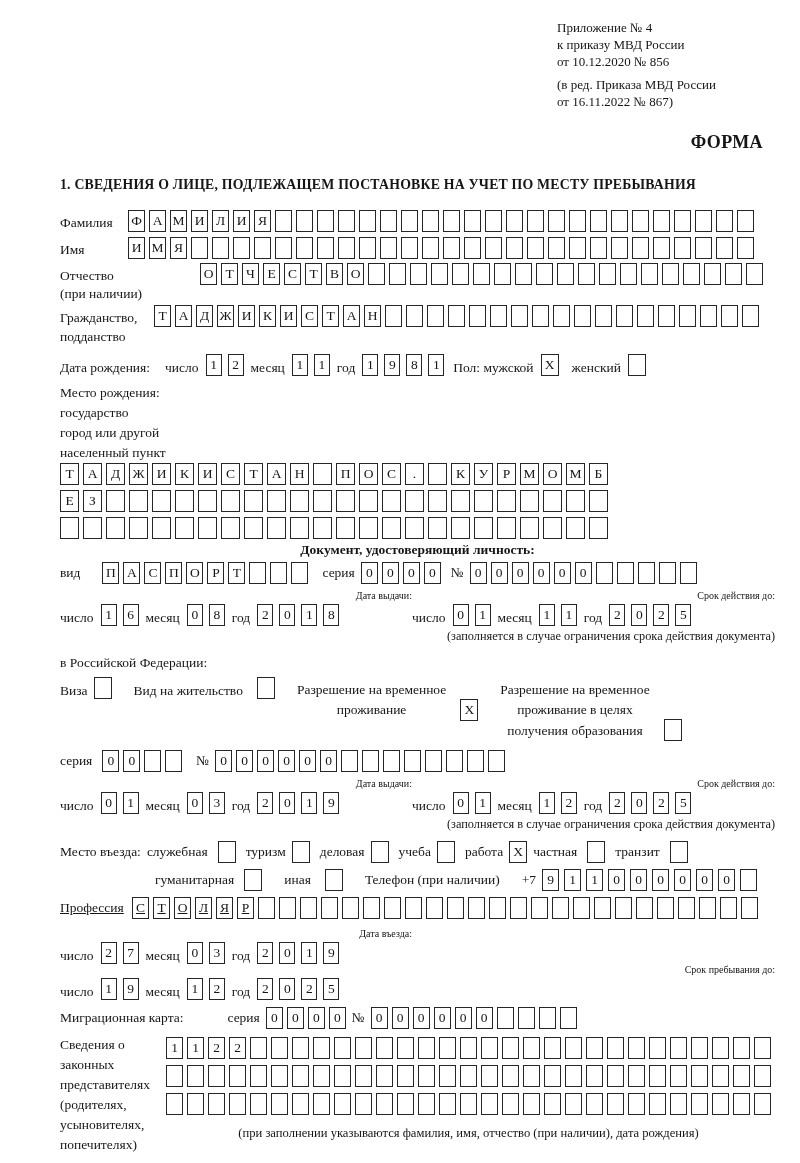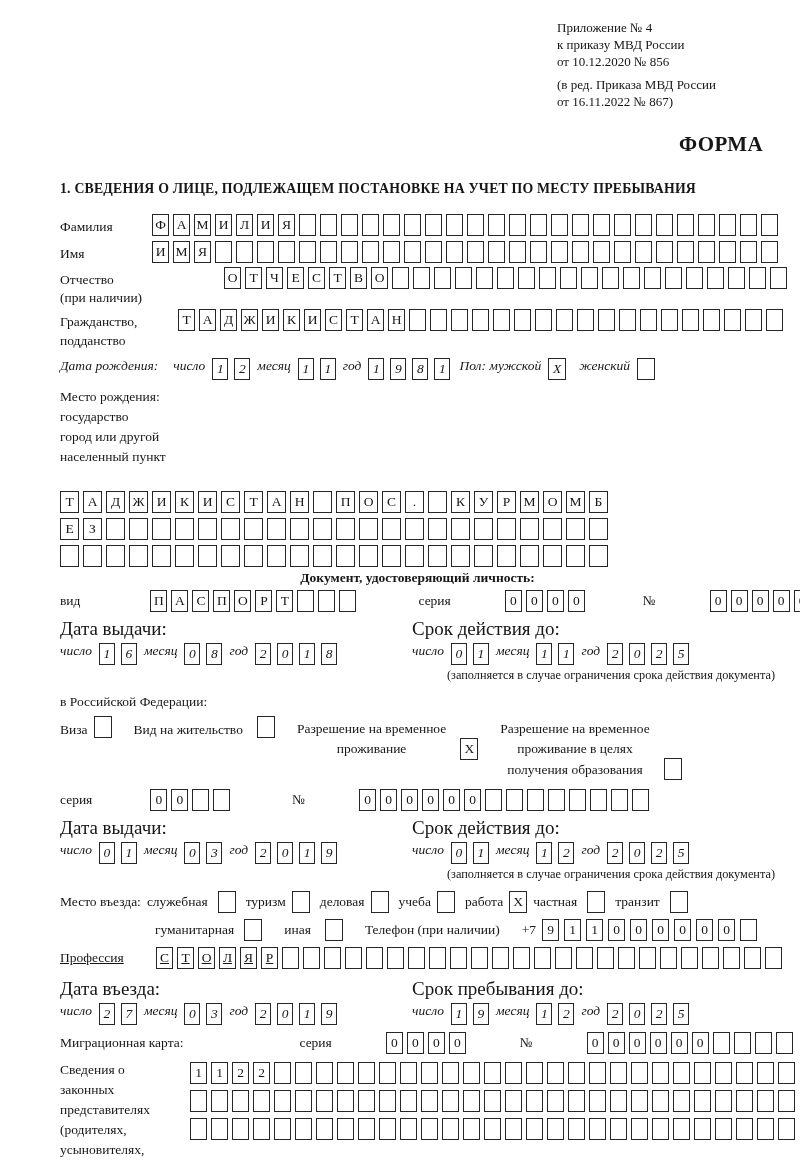--- a/index.html
+++ b/index.html
@@ -3,47 +3,47 @@
 <meta charset="utf-8">
 <style>
   html,body { margin:0; padding:0; background:#fff; }
   .page {
     width:800px; height:1163px; background:#ffffff; color:#161616;
     font-family:"Liberation Serif","DejaVu Serif",serif;
     box-sizing:border-box; padding:20px 25px 16px 60px; overflow:hidden;
   }
   .appendix { margin-left:auto; width:218px; font-size:13px; line-height:1.3; }
   .appendix .blk2 { margin-top:6px; }
-  .forma { text-align:right; font-weight:bold; font-size:21px; margin-top:22px; padding-right:12px; letter-spacing:.4px; }
+  .forma { text-align:right; font-weight:bold; font-size:18px; margin-top:22px; padding-right:12px; letter-spacing:.4px; }
   .title { text-align:center; font-weight:bold; font-size:15.5px; line-height:1.5; margin-top:14px; letter-spacing:.2px; }
   .uline { display:inline-block; width:52px; border-bottom:2px solid #333; height:13px; margin-left:8px; }
   .sec1 { font-weight:bold; font-size:13.8px; margin-top:24px; letter-spacing:.2px; }
 
-  .frow { display:flex; align-items:flex-start; margin-top:4px;gap:24px; }
+  .frow { display:flex; align-items:flex-start; margin-top:4px; }
   .flabel { font-size:13.5px; line-height:1.35; padding-top:4px; flex:0 0 auto; }
   .w68 { width:68px; } .w140 { width:140px; } .w94 { width:94px; }
   .cellrow { display:flex; gap:4px; flex:0 0 auto; }
   .cell {
     flex:0 0 auto; width:17px; height:22px; border:1.5px solid #262626;
     display:flex; align-items:center; justify-content:center;
     font-size:13.5px; background:#fff; box-sizing:border-box;
   }
   .w19 .cell { width:19px; }
   .dcells { gap:6px; }
   .dcells .cell { width:16px; }
   .checkbox {
     flex:0 0 auto; width:18px; height:22px; border:1.5px solid #262626;
     display:inline-flex; align-items:center; justify-content:center;
     font-size:13.5px; box-sizing:border-box; background:#fff;
   }
-  .dateline { display:flex; align-items:flex-start; gap:7px; font-size:13.5px;font-style:italic; }
+  .dateline { display:flex; align-items:flex-end; gap:7px; font-size:13.5px; }
   .datecols { display:flex; margin-top:6px; }
   .datecol-l { width:352px; flex:0 0 auto; }
   .datecol-r { flex:1 1 auto; }
-  .dhead { text-align:left; font-size:19px; margin-bottom:3px; }
+  .dhead { text-align:right; font-size:10px; margin-bottom:3px; }
   .dnote { font-size:12.3px; text-align:right; margin-top:3px; white-space:nowrap; }
   .intro { font-size:13.5px; line-height:1.6; margin-top:8px; }
   .opts { display:flex; align-items:flex-start; margin-top:4px; font-size:13.5px; }
   .opt { display:flex; align-items:flex-end; }
   .opt .olabel { padding-top:3px; }
   .optblock { text-align:center; line-height:1.5; padding-top:3px; }
   .gap6 { width:6px; flex:0 0 auto; } .gap10 { width:10px; flex:0 0 auto; }
   .gap14 { width:14px; flex:0 0 auto; } .gap22 { width:22px; flex:0 0 auto; }
   .docheading { text-align:center; font-weight:bold; font-size:13.5px; margin-top:3px; }
   .mlbl { font-size:13.5px; padding-top:4px; flex:0 0 auto; }
@@ -626,21 +626,21 @@
         <span class="cell"></span>
         <span class="cell"></span>
         <span class="cell"></span>
         <span class="cell"></span>
         <span class="cell"></span>
         <span class="cell"></span>
         <span class="cell"></span>
       </div>
   </div>
 
-  <div class="datecols" style="margin-top:9px;">
+  <div class="datecols" style="margin-top:9px;flex-direction:column;">
     <div class="datecol-l">
       <div class="dhead">Дата въезда:</div>
       <div class="dateline">
         <span>число</span>
         <span class="cellrow dcells">
             <span class="cell">2</span>
             <span class="cell">7</span>
           </span>
         <span>месяц</span>
         <span class="cellrow dcells">
@@ -805,16 +805,17 @@
           <span class="cell"></span>
           <span class="cell"></span>
           <span class="cell"></span>
           <span class="cell"></span>
           <span class="cell"></span>
           <span class="cell"></span>
           <span class="cell"></span>
           <span class="cell"></span>
           <span class="cell"></span>
         </div>
+      <div class="repnote" style="margin-left:0;">(при заполнении указываются фамилия, имя, отчество (при наличии), дата рождения)</div>
     </div>
   </div>
 
 </div>
 
 </body></html>

